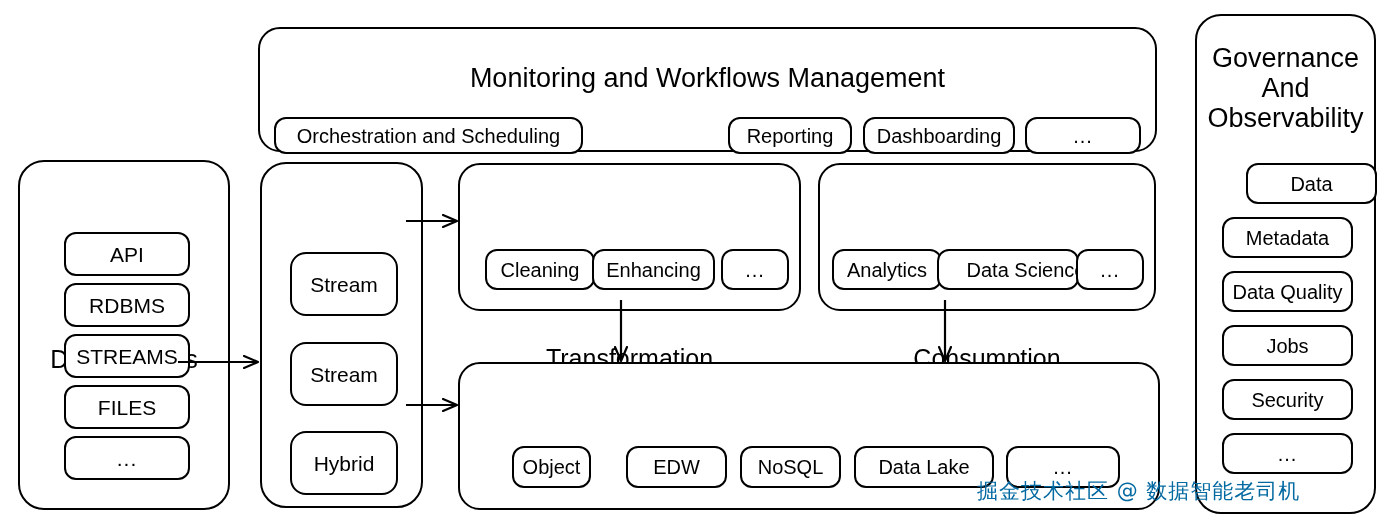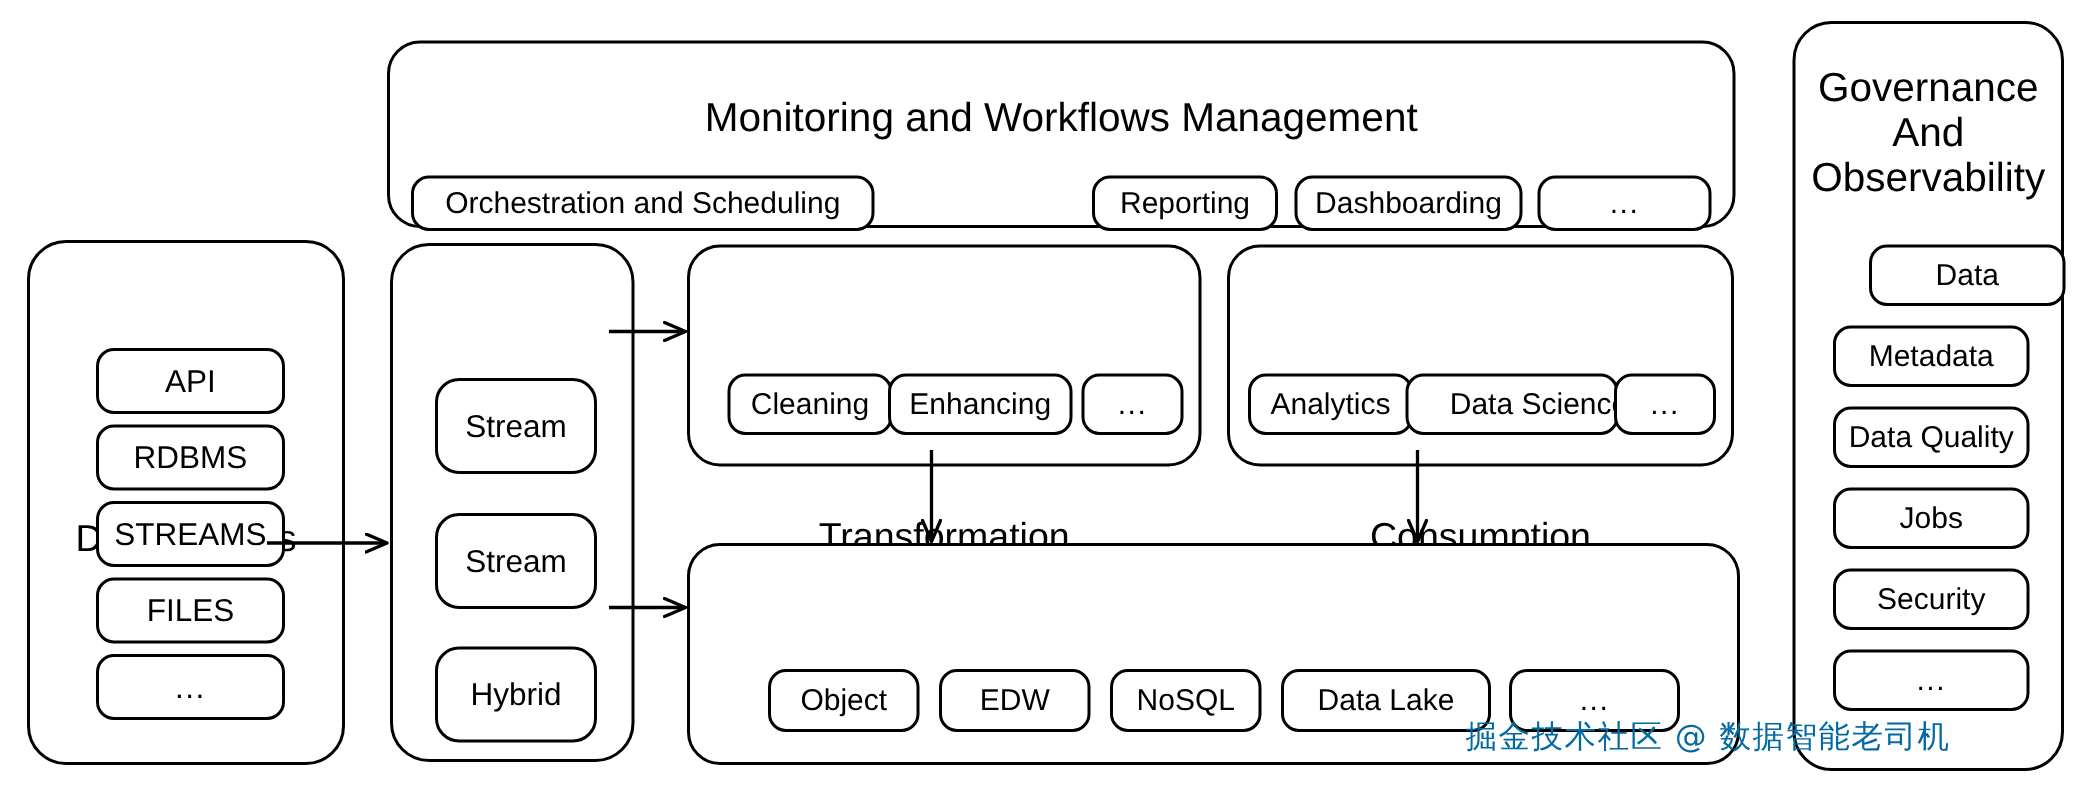--- a/index.html
+++ b/index.html
@@ -132,21 +132,21 @@
 
   <div class="panel" id="panel-consumption">
     <div class="panel-title" id="title-consumption">Consumption</div>
     <div class="chip" style="left:12px; top:84px; width:110px; height:41px; font-size:20px;">Analytics</div>
     <div class="chip" style="left:117px; top:84px; width:142px; height:41px; font-size:20px;padding-left:36px;">Data Science</div>
     <div class="chip dots" style="left:256px; top:84px; width:68px; height:41px; font-size:20px;">...</div>
   </div>
 
   <div class="panel" id="panel-storage">
 
-    <div class="chip" style="left:52px; top:82px; width:101px; height:42px; font-size:20px;">Object</div>
+    <div class="chip" style="left:52px; top:82px; width:79px; height:42px; font-size:20px;">Object</div>
     <div class="chip" style="left:166px; top:82px; width:101px; height:42px; font-size:20px;">EDW</div>
     <div class="chip" style="left:280px; top:82px; width:101px; height:42px; font-size:20px;">NoSQL</div>
     <div class="chip" style="left:394px; top:82px; width:140px; height:42px; font-size:20px;">Data Lake</div>
     <div class="chip dots" style="left:546px; top:82px; width:114px; height:42px; font-size:20px;">...</div>
   </div>
 
   <svg class="wires" viewBox="0 0 1392 527">
     <defs>
       <marker id="ah" markerWidth="16" markerHeight="14" refX="14" refY="7" orient="auto" markerUnits="userSpaceOnUse">
         <path d="M1,1 L15,7 L1,13" fill="none" stroke="#000000" stroke-width="2.2" stroke-linecap="round" stroke-linejoin="round"></path>

